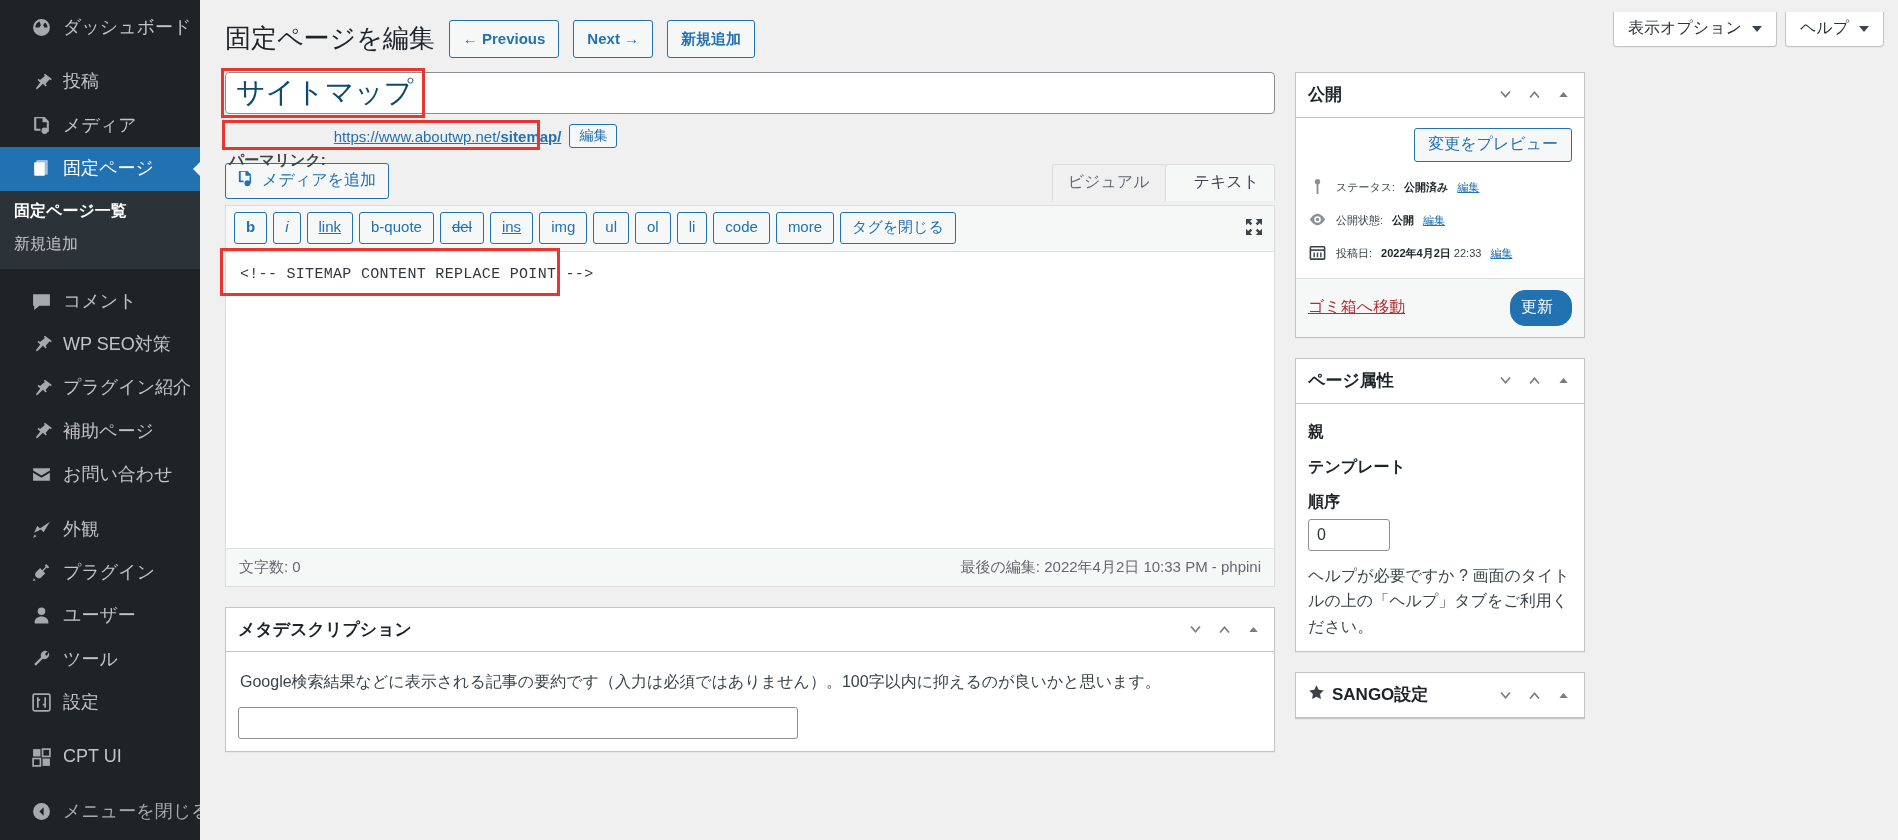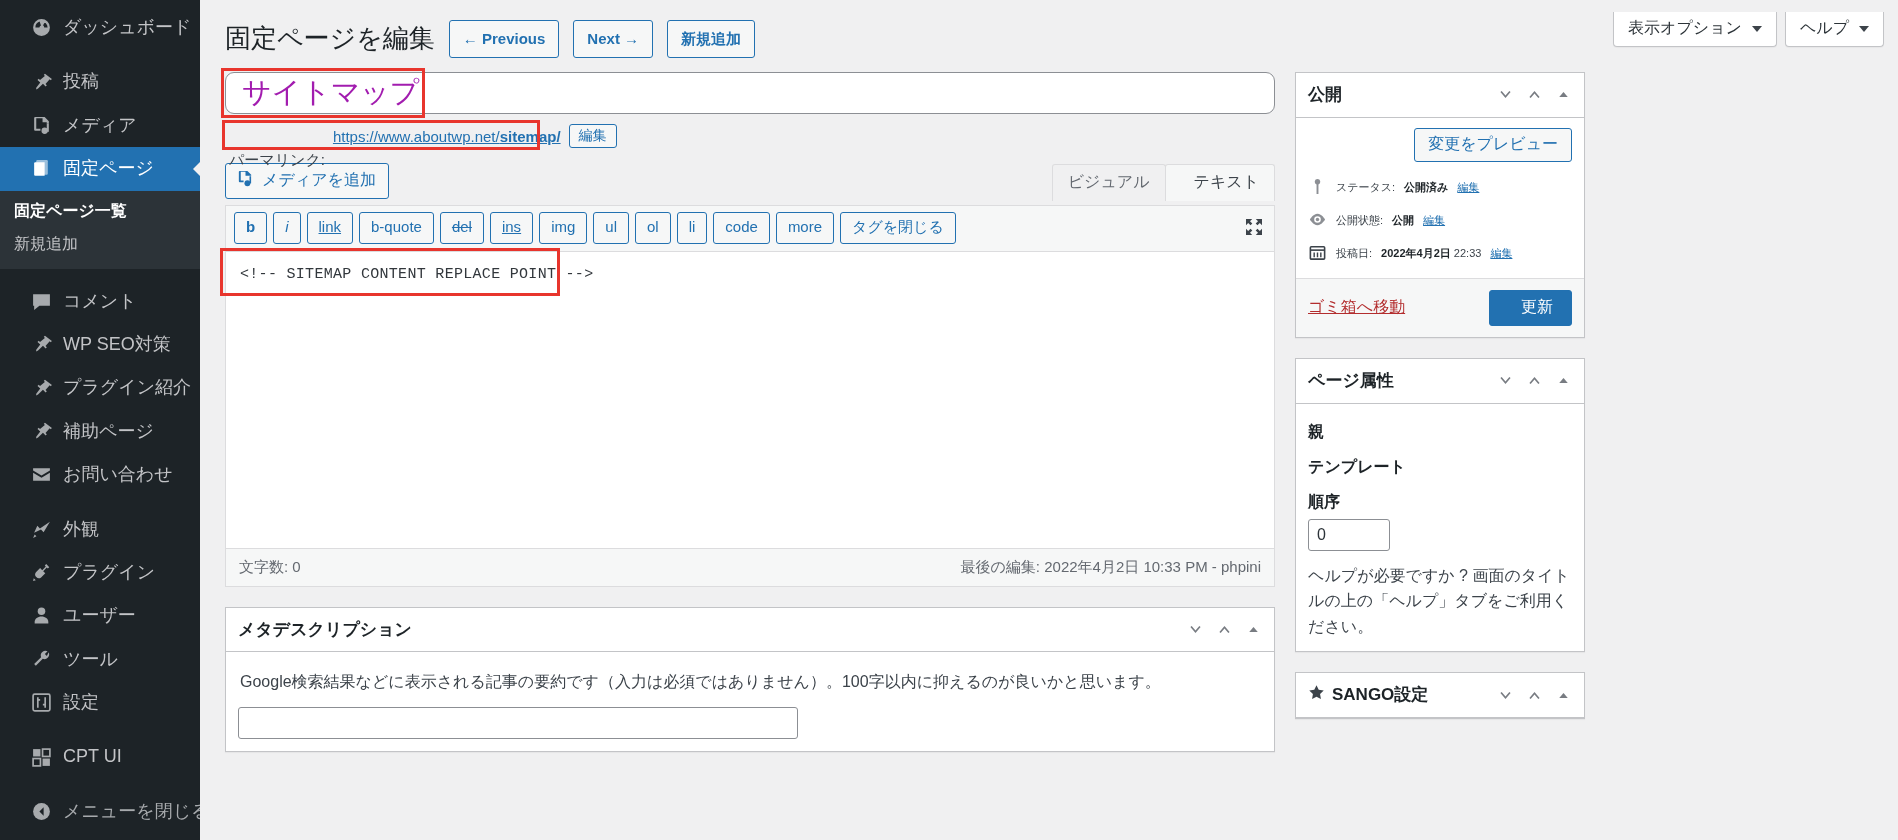--- a/index.html
+++ b/index.html
@@ -107,42 +107,42 @@
   }
 
   .poststuff { display: flex; gap: 20px; align-items: flex-start; }
   .post-body-content { width: 1050px; flex: 0 0 1050px; }
   .postbox-container { width: 290px; flex: 0 0 290px; }
 
   
   .titlewrap { position: relative; }
   #title {
     width: 100%;
-    padding: 6px 16px;
+    padding: 6px 10px;
     font-size: 1.7em;
     line-height: 1.5;
     border: 1px solid #8c8f94;
-    border-radius: 9px;
+    border-radius: 4px;
     background: #fff;
-    color: #a21caf;
+    color: #0c4a6e;
     outline: none;
     height: 42px;
     font-family: "Liberation Sans", "DejaVu Sans", sans-serif;
   }
   .redbox { position: absolute; border: 3px solid #e8352d; pointer-events: none; z-index: 5; }
 
   .permalink-row {
     margin: 9px 0 0 4px;
     font-size: 15px;
     color: #3c434a;
     display: flex; align-items: center; gap: 8px;
     position: relative;
     height: 26px;
   }
-  .permalink-row .lbl { font-weight: normal; margin-top: 48px; }
+  .permalink-row .lbl { font-weight: bold; margin-top: 48px; }
   .permalink-row a.plink { color: #2271b1; text-decoration: underline; }
   .permalink-row a.plink b { font-weight: bold; }
   .edit-slug-btn {
     border: 1px solid #2271b1;
     color: #2271b1;
     background: #f6f7f7;
     border-radius: 3px;
     padding: 2px 9px;
     font-size: 14px;
     cursor: pointer;
@@ -274,22 +274,22 @@
     margin-top: 8px;
     padding: 11px 12px;
     display: flex; align-items: center; justify-content: space-between;
     background: #f6f7f7;
   }
   .trash-link { color: #b32d2e; text-decoration: underline; font-size: 16px; cursor: pointer; }
   .btn-primary {
     background: #2271b1;
     border: 1px solid #2271b1;
     color: #fff;
-    border-radius: 3px;
-    padding: 6px 18px 7px 31px;
+    border-radius: 15px;
+    padding: 6px 18px 7px 10px;
     font-size: 16px;
     cursor: pointer;
   }
 
   
   .attr-label { font-size: 16px; font-weight: bold; color: #1d2327; margin: 6px 0 6px 0; display: block; }
   .attr-select {
     width: 100%;
     height: 34px;
     border: 1px solid #8c8f94;

